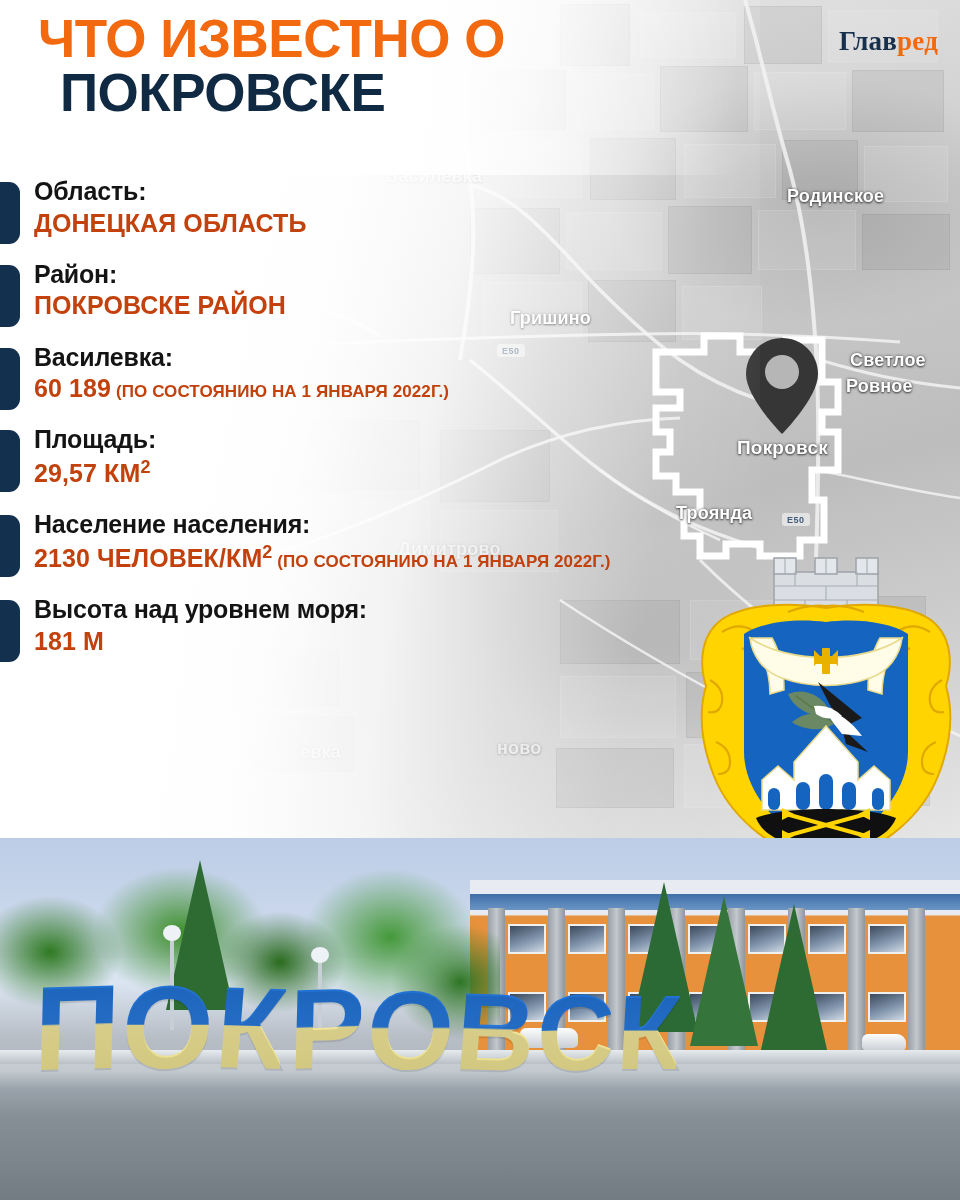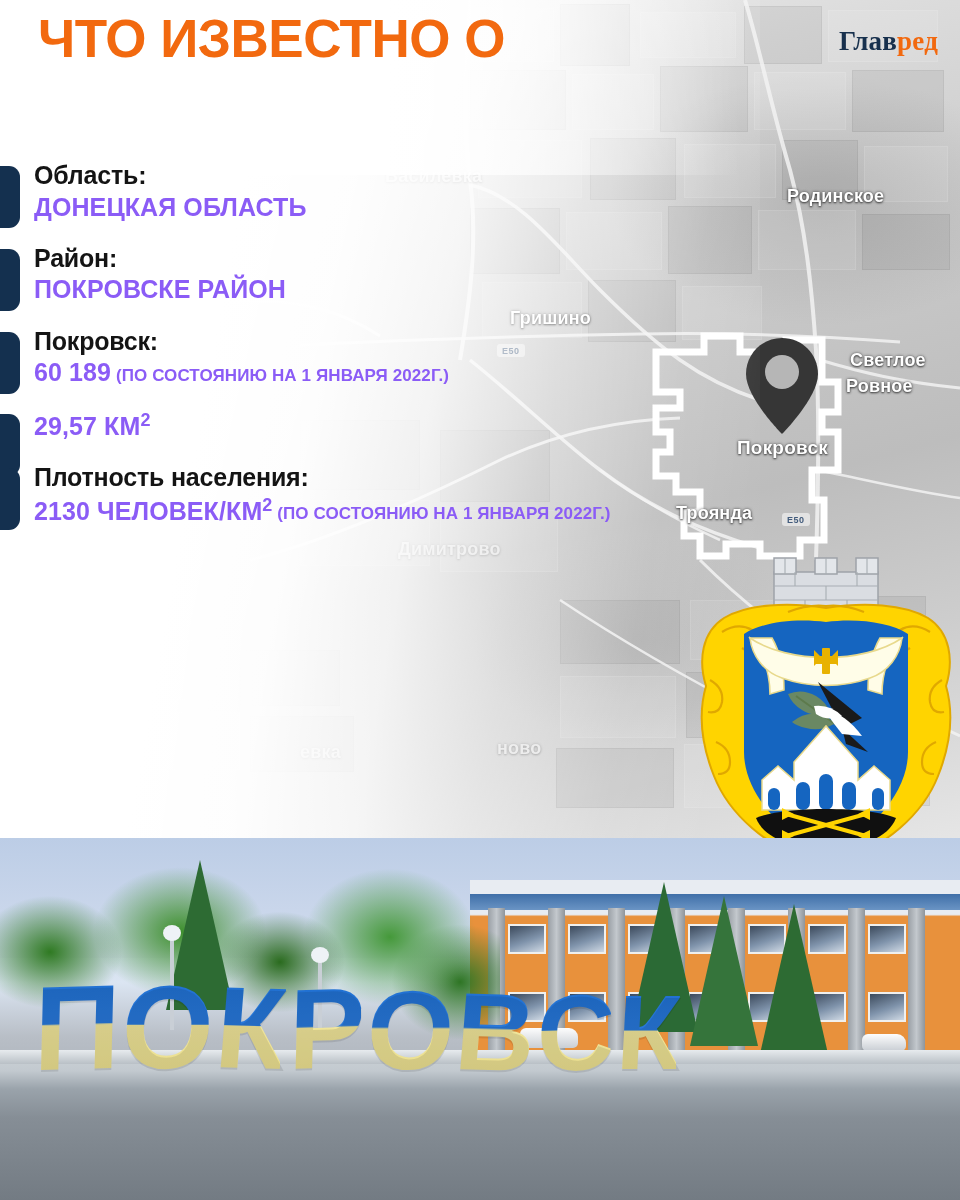--- a/index.html
+++ b/index.html
@@ -98,37 +98,37 @@
   .logo {
     position:absolute; right:22px; top:26px;
     font-family:"Liberation Serif", serif;
     font-size:27px; font-weight:700;
     letter-spacing:.2px;
   }
   .logo .l1 { color:#17304d; }
   .logo .l2 { color:#F2690F; }
 
   
-  .facts { position:absolute; left:0; top:160px; width:760px; }
+  .facts { position:absolute; left:0; top:176px; width:760px; }
   .fact { position:relative; padding-left:34px; margin-bottom:20px; }
   .bullet {
     position:absolute; left:0; top:6px;
     width:20px; height:62px;
     background:#14304F;
     border-radius:0 11px 11px 0;
   }
   .fact-label {
     color:#141414;
     font-size:25px;
     font-weight:700;
     line-height:1.22;
     letter-spacing:-.2px;
   }
   .fact-value {
-    color:#8b5cf6;
+    color:#c2410c;
     font-size:25px;
     font-weight:700;
     line-height:1.25;
     letter-spacing:.1px;
     margin-top:1px;
   }
   .fact-note {
     font-size:17px;
     font-weight:700;
     letter-spacing:.1px;
@@ -309,50 +309,57 @@
   <div id="road-shields">
       <div class="road-shield" style="left: 497px; top: 344px;">E50</div>
       <div class="road-shield" style="left: 782px; top: 513px;">E50</div>
     </div>
 
   <div class="panel"></div>
   <div class="panel-top-fade"></div>
 
   <div class="header">
     <div class="title-line1">ЧТО ИЗВЕСТНО О</div>
+    <div class="title-line2">ПОКРОВСКЕ</div>
   </div>
 
   <div class="logo">
     <span class="l1">Глав</span><span class="l2">ред</span>
   </div>
 
   <div class="facts" id="fact-list">
       <div class="fact">
         <div class="bullet"></div>
         <div class="fact-label">Область:</div>
         <div class="fact-value"><span>ДОНЕЦКАЯ ОБЛАСТЬ</span></div>
       </div>
       <div class="fact">
         <div class="bullet"></div>
         <div class="fact-label">Район:</div>
         <div class="fact-value"><span>ПОКРОВСКЕ РАЙОН</span></div>
       </div>
       <div class="fact">
         <div class="bullet"></div>
-        <div class="fact-label">Покровск:</div>
+        <div class="fact-label">Василевка:</div>
         <div class="fact-value"><span>60 189</span><span class="fact-note"> (ПО СОСТОЯНИЮ НА 1 ЯНВАРЯ 2022Г.)</span></div>
       </div>
       <div class="fact">
         <div class="bullet"></div>
+        <div class="fact-label">Площадь:</div>
         <div class="fact-value"><span>29,57 КМ<span class="sup">2</span></span></div>
       </div>
       <div class="fact">
         <div class="bullet"></div>
-        <div class="fact-label">Плотность населения:</div>
+        <div class="fact-label">Население населения:</div>
         <div class="fact-value"><span>2130 ЧЕЛОВЕК/КМ<span class="sup">2</span></span><span class="fact-note"> (ПО СОСТОЯНИЮ НА 1 ЯНВАРЯ 2022Г.)</span></div>
+      </div>
+      <div class="fact">
+        <div class="bullet"></div>
+        <div class="fact-label">Высота над уровнем моря:</div>
+        <div class="fact-value"><span>181 М</span></div>
       </div>
     </div>
 
   <div class="coa">
     <svg viewBox="0 0 268 320" width="268" height="320">
 
       <g>
         <rect x="82" y="16" width="104" height="40" fill="#DADDE2" stroke="#9ea3a9" stroke-width="1.5"></rect>
         <rect x="82" y="2" width="22" height="16" fill="#E3E6EA" stroke="#9ea3a9" stroke-width="1.5"></rect>
         <rect x="123" y="2" width="22" height="16" fill="#E3E6EA" stroke="#9ea3a9" stroke-width="1.5"></rect>

